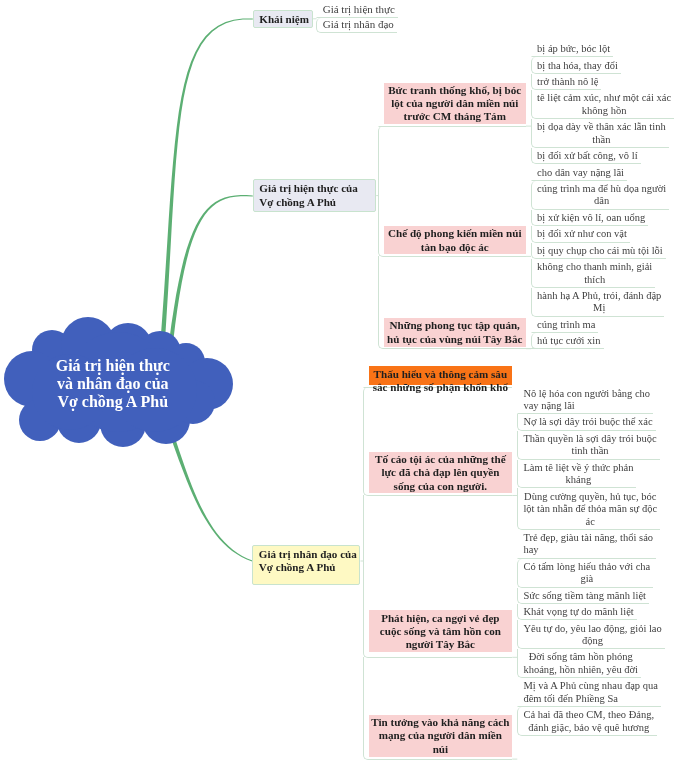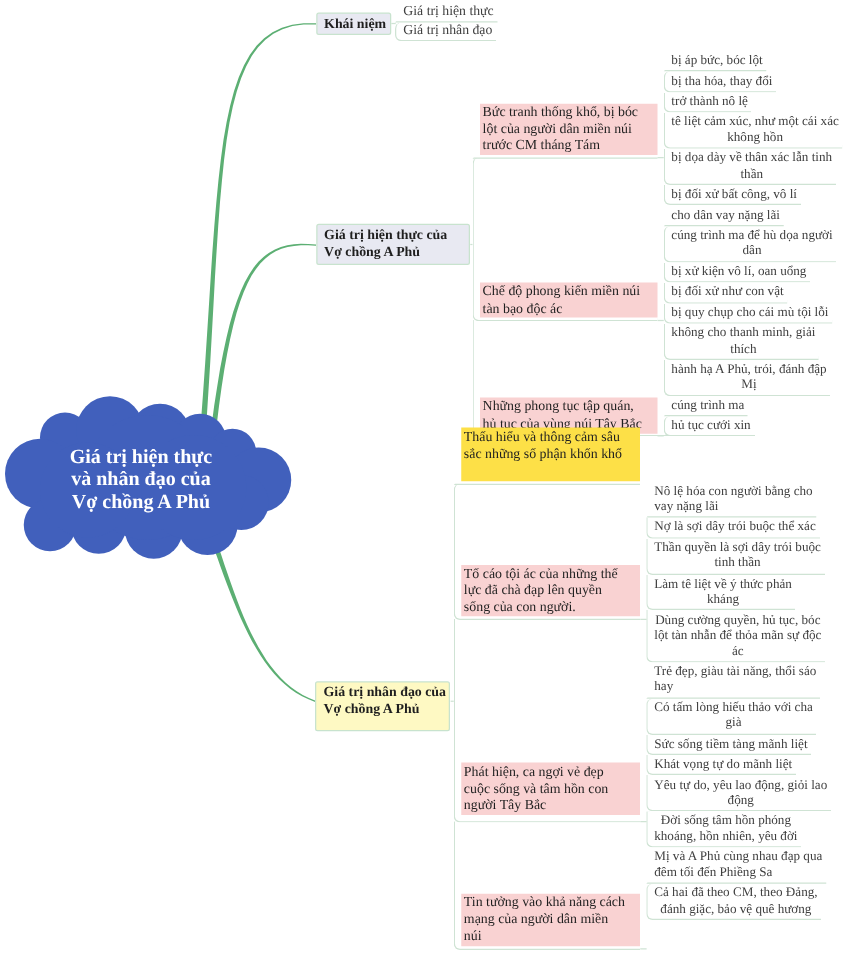--- a/index.html
+++ b/index.html
@@ -10,22 +10,22 @@
   svg.layer{position:absolute;left:0;top:0;}
   .cloud-text{position:absolute;text-align:center;color:#fff;font-weight:bold;
               font-size:16px;line-height:18.2px;white-space:nowrap;}
   .node{position:absolute;box-sizing:border-box;font-weight:bold;font-size:11.1px;
         line-height:13.3px;color:#1f1f1f;white-space:nowrap;}
   .node2{padding:2px 5.5px;border:1px solid #c8e3ce;border-radius:2px;background:#E8E9F2;}
   .topic{position:absolute;box-sizing:content-box;padding:0 0 1.5px 5px;
          border-left:1px solid transparent;border-bottom:1px solid #cfe3d4;}
   .topic.cont{border-left:1px solid #cfe3d4;border-bottom-left-radius:5px;}
   .topic.gstart{border-top-left-radius:5px;}
-  .node3{box-sizing:border-box;font-weight:normal;font-size:11.1px;line-height:13.3px;
-         color:#1f1f1f;white-space:nowrap;padding:1.2px 2.6px;background:#F9D2D2;}
+  .node3{box-sizing:border-box;font-weight:bold;font-size:11.1px;line-height:13.3px;
+         color:#1f1f1f;white-space:nowrap;padding:1.2px 2.6px;background:#F9D2D2;text-align:center;}
   .leafcol{position:absolute;}
   .leaf{box-sizing:content-box;font-size:10.5px;line-height:12.5px;color:#3f3f3f;
         padding:2.15px 3px 0.75px 5.6px;border-left:1px solid transparent;
         border-bottom:1px solid #cfe3d4;
         white-space:nowrap;width:-moz-fit-content;width:fit-content;}
   .leaf.cont{border-left:1px solid #cfe3d4;border-bottom-left-radius:5px;text-align:center;}
   .leaf.gstart{border-top-left-radius:5px;}
   .leaf.l2{font-size:11px;line-height:13.3px;padding-top:0.7px;padding-bottom:0.7px;}
 </style>
 </head>
@@ -156,21 +156,21 @@
       </div>
       <div class="leaf cont gstart">
         <div>hủ tục cưới xin</div>
       </div>
     </div>
     <div class="node node2" style="left: 252.3px; top: 545px; width: 108.2px; height: 40px; background: #fef9c3; border-color: rgb(200, 227, 206);">
       <div>Giá trị nhân đạo của</div>
       <div>Vợ chồng A Phủ</div>
     </div>
     <div class="topic" style="left: 362.5px; top: 356.9px; width: 143.7px; height: 28.5px;">
-      <div class="node3" style="position: absolute; left: 5px; bottom: 1.5px; width: 143.7px; height: 43px; background: #fde047;">
+      <div class="node3" style="position: absolute; left: 5px; bottom: 1.5px; width: 143.7px; height: 19px; background: #f97316;">
         <div>Thấu hiểu và thông cảm sâu</div>
         <div>sắc những số phận khốn khổ</div>
       </div>
     </div>
     <div class="topic cont gstart" style="left: 362.5px; top: 386.9px; width: 143.7px; height: 106.6px;">
       <div class="node3" style="position: absolute; left: 5px; bottom: 1.5px; width: 143.7px; height: 41.6px; background: rgb(249, 210, 210);">
         <div>Tố cáo tội ác của những thế</div>
         <div>lực đã chà đạp lên quyền</div>
         <div>sống của con người.</div>
       </div>

